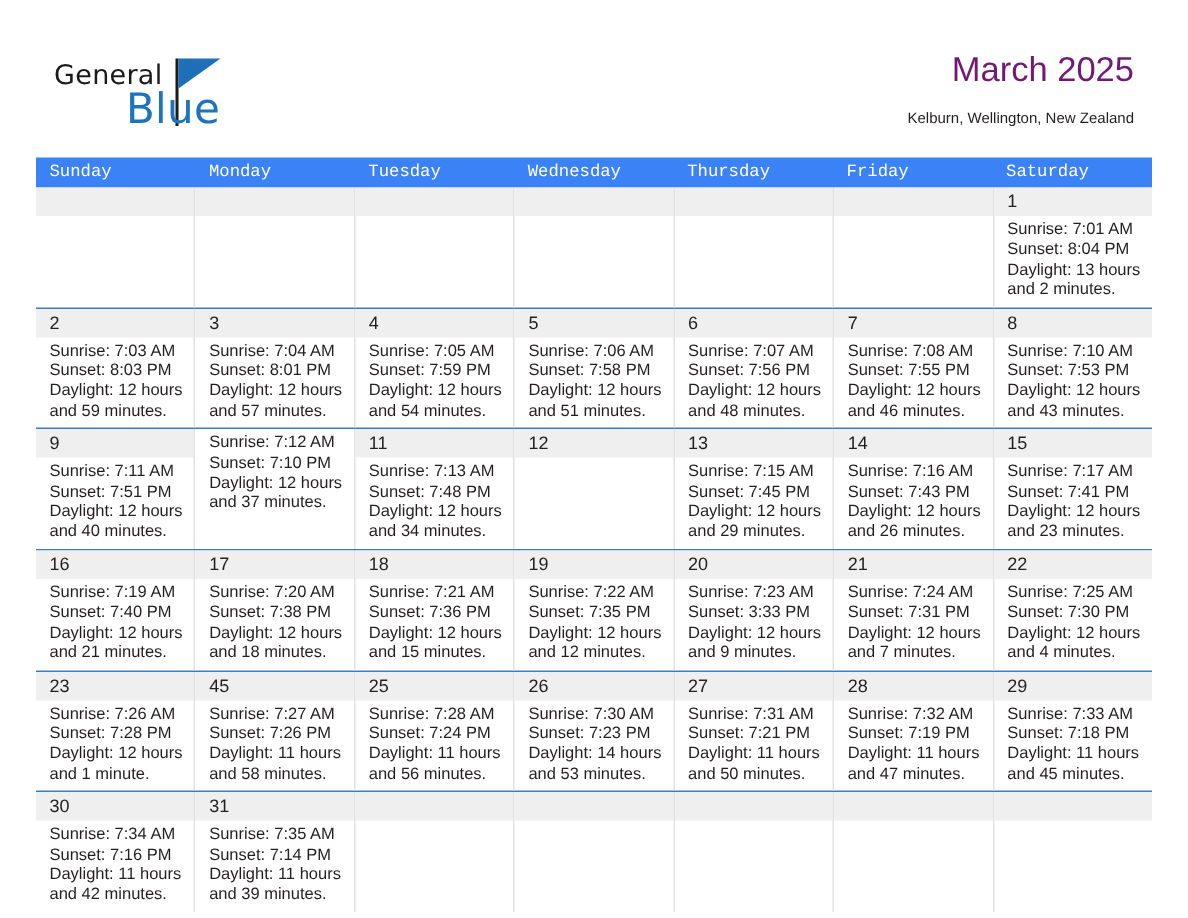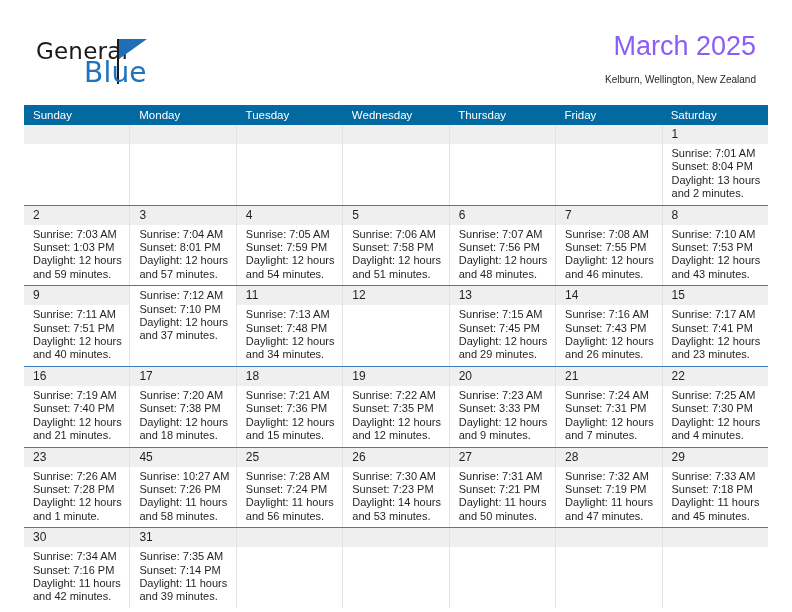--- a/index.html
+++ b/index.html
@@ -31,21 +31,21 @@
   .brand {
     position: absolute;
     left: 36px;
     top: 38px;
     width: 220px;
     height: 56px;
   }
   .brand-general {
     position: absolute;
     left: 0; top: 0;
-    font-size: 23px;
+    font-size: 18px;
     letter-spacing: 0.2px;
     color: #1a1a1a;
     font-family: "DejaVu Sans", sans-serif;
     line-height: 26px;
   }
   .brand-blue {
     position: absolute;
     left: 48px; top: 22px;
     font-size: 28px;
     letter-spacing: 0.2px;
@@ -70,44 +70,45 @@
     background: #1a1a1a;
   }
 
   .title-block {
     position: absolute;
     right: 36px;
     top: 30px;
     text-align: right;
   }
   .cal-title {
-    font-size: 27px;
-    color: #8b5cf6;
+    font-size: 23px;
+    color: #701a75;
     line-height: 32px;
     white-space: nowrap;
   }
   .cal-subtitle {
     margin-top: 9px;
     font-size: 10px;
     color: #231f20;
     line-height: 18px;
     white-space: nowrap;
   }
 
   
   .calendar {
     position: absolute;
     left: 24px;
     top: 105px;
     width: 744px;
   }
   .weekday-row {
     display: flex;
-    background: #0369a1;
+    background: #3b82f6;
     height: 20px;
+    font-family: Liberation Mono, monospace;
   }
   .weekday {
     flex: 1 1 0;
     color: #ffffff;
     font-size: 11.5px;
     line-height: 20px;
     padding-left: 9px;
     box-sizing: border-box;
     white-space: nowrap;
     overflow: hidden;
@@ -214,21 +215,21 @@
               <div>Sunset: 8:04 PM</div>
               <div class="daylight">Daylight: 13 hours and 2 minutes.</div>
             </div>
           </div>
         </div>
         <div class="week-row">
           <div class="day-cell">
             <div class="day-num">2</div>
             <div class="day-info">
               <div>Sunrise: 7:03 AM</div>
-              <div>Sunset: 1:03 PM</div>
+              <div>Sunset: 8:03 PM</div>
               <div class="daylight">Daylight: 12 hours and 59 minutes.</div>
             </div>
           </div>
           <div class="day-cell">
             <div class="day-num">3</div>
             <div class="day-info">
               <div>Sunrise: 7:04 AM</div>
               <div>Sunset: 8:01 PM</div>
               <div class="daylight">Daylight: 12 hours and 57 minutes.</div>
             </div>
@@ -389,21 +390,21 @@
             <div class="day-num">23</div>
             <div class="day-info">
               <div>Sunrise: 7:26 AM</div>
               <div>Sunset: 7:28 PM</div>
               <div class="daylight">Daylight: 12 hours and 1 minute.</div>
             </div>
           </div>
           <div class="day-cell">
             <div class="day-num">45</div>
             <div class="day-info">
-              <div>Sunrise: 10:27 AM</div>
+              <div>Sunrise: 7:27 AM</div>
               <div>Sunset: 7:26 PM</div>
               <div class="daylight">Daylight: 11 hours and 58 minutes.</div>
             </div>
           </div>
           <div class="day-cell">
             <div class="day-num">25</div>
             <div class="day-info">
               <div>Sunrise: 7:28 AM</div>
               <div>Sunset: 7:24 PM</div>
               <div class="daylight">Daylight: 11 hours and 56 minutes.</div>

